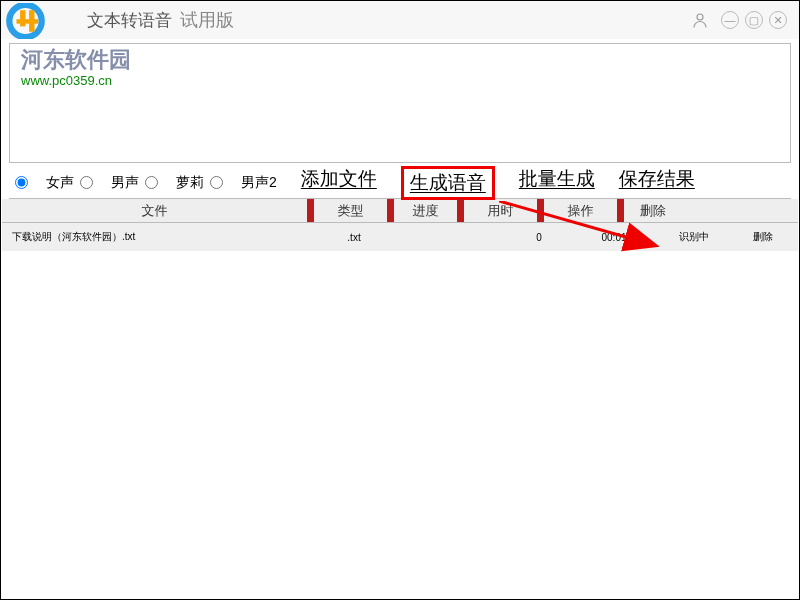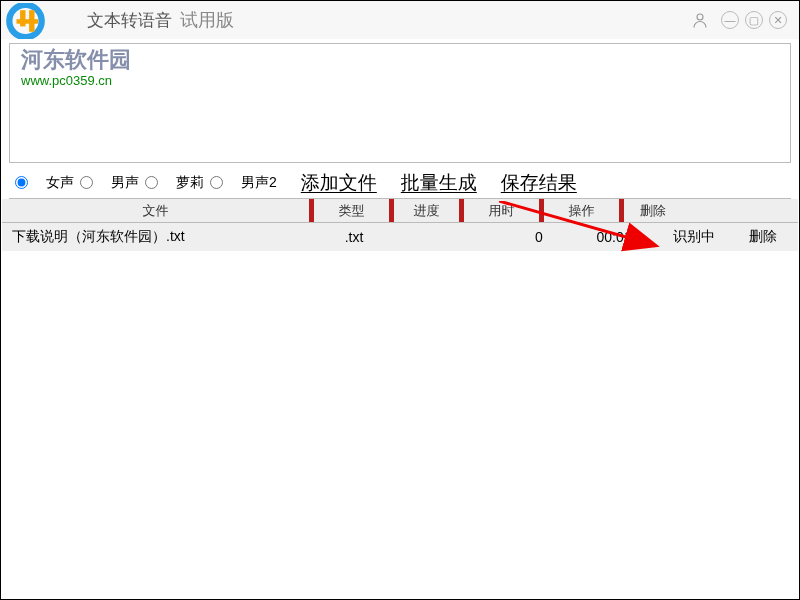--- a/index.html
+++ b/index.html
@@ -17,25 +17,25 @@
 .wm-url { font-size: 13px; color: #0a8a0a; margin-top: -2px; }
 .text-panel { margin: 4px 8px 0 8px; height: 120px; border: 1px solid #bbb; background: #fff; }
 .action-row { display: flex; align-items: center; height: 32px; margin: 4px 8px 0 8px; border-bottom: 1px solid #bbb; }
 .voice-opts { display: flex; gap: 6px; margin-left: 6px; }
 .voice-opts label { display: flex; align-items: center; gap: 18px; font-size: 14px; cursor: pointer; }
 .voice-opts input { width: 13px; height: 13px; }
 .action-btns { display: flex; gap: 24px; margin-left: 24px; }
 .action-btn { font-size: 19px; color: #000; text-decoration: underline; text-underline-offset: 3px; cursor: pointer; }
 .red-box { border: 3px solid #e00; padding: 1px 6px; text-decoration: underline; text-underline-offset: 3px; }
 .table-head { display: flex; background: #eee; height: 24px; border-bottom: 1px solid #bbb; margin: 0 1px; }
-.th, .td { display: flex; align-items: center; justify-content: center; border-right: 5px solid #b91c1c; font-size: 13px; }
+.th, .td { display: flex; align-items: center; justify-content: center; border-right: 7px solid #b91c1c; font-size: 13px; }
 .table-head .th { color: #333; }
 .c-file { width: 312px; } .c-type { width: 80px; } .c-time { width: 110px; } .c-prog { width: 70px; } .c-dur { width: 80px; } .c-act { width: 80px; } .c-del { width: 58px; border-right: none; font-family: Liberation Serif, serif; }
 .table-row { display: flex; height: 28px; background: #efefef; margin: 0 1px; }
-.table-row .td { border-right: none; font-size: 14px; }
+.table-row .td { border-right: none; font-size: 10px; }
 .table-row .c-file { justify-content: flex-start; padding-left: 10px; }
 .arrow { position: absolute; left: 498px; top: 200px; pointer-events: none; z-index: 5; }
 </style>
 </head>
 <body>
 
 <div class="titlebar">
   <svg class="logo" viewBox="0 0 50 40">
     <circle cx="20" cy="20" r="18" fill="none" stroke="#2a9fe8" stroke-width="7"></circle>
     <rect x="14" y="8" width="6" height="18" fill="#f5a400"></rect>
@@ -78,20 +78,21 @@
         <input type="radio" name="v" style="">
         <span>萝莉</span>
       </label>
     <label>
         <input type="radio" name="v" style="">
         <span>男声2</span>
       </label>
   </div>
   <div class="action-btns">
     <span class="action-btn">添加文件</span>
+    <span class="action-btn red-box">生成语音</span>
     <span class="action-btn">批量生成</span>
     <span class="action-btn">保存结果</span>
   </div>
 </div>
 
 <div class="table-head">
   <div class="th c-file">文件</div>
   <div class="th c-type">类型</div>
   <div class="th c-prog">进度</div>
   <div class="th c-dur">用时</div>

